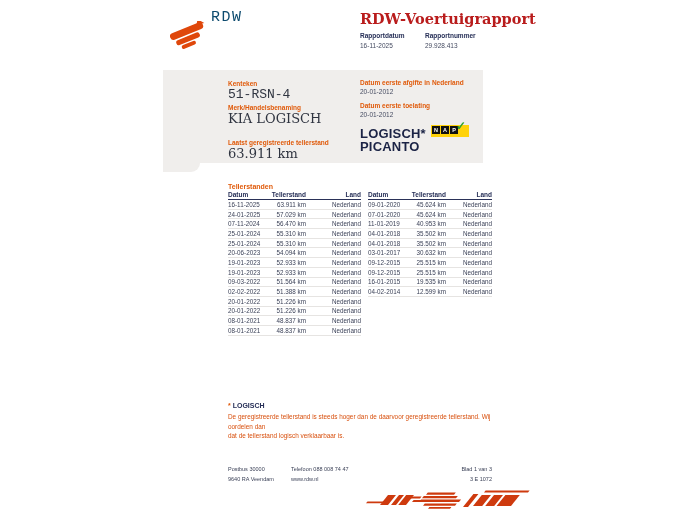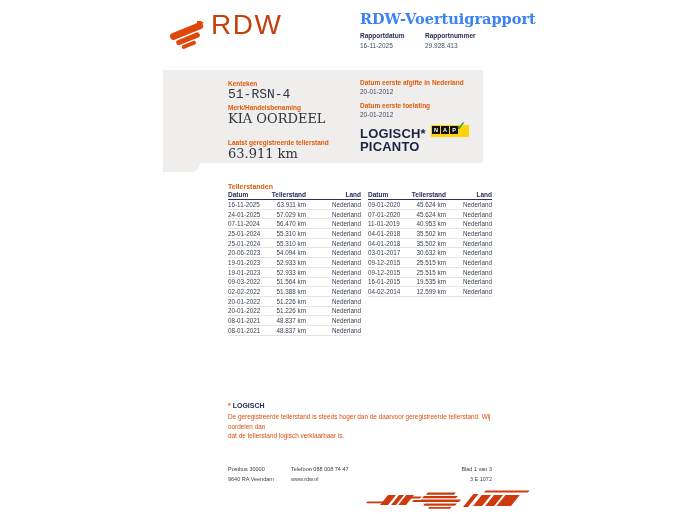--- a/index.html
+++ b/index.html
@@ -4,22 +4,22 @@
 <style>
   * { margin:0; padding:0; box-sizing:border-box; }
   html,body { background:#fff; }
   .page {
     position:relative; width:685px; height:514px; background:#ffffff;
     font-family:"Liberation Sans", sans-serif; overflow:hidden;
   }
   .abs { position:absolute; }
 
   
-  .logo-text { font-family:Liberation Sans, sans-serif; font-size:28px; letter-spacing:1.5px; color:#c2410c; }
-  .doc-title { font-family:"DejaVu Serif", serif; font-size:14.5px; font-weight:bold; color:#3b82f6; }
+  .logo-text { font-family:Liberation Mono, monospace; font-size:15px; letter-spacing:1.5px; color:#0c4a6e; }
+  .doc-title { font-family:"DejaVu Serif", serif; font-size:14.5px; font-weight:bold; color:#b91c1c; }
   .meta-label { font-size:6.5px; font-weight:bold; color:#252e56; }
   .meta-value { font-size:6.5px; color:#454b61; margin-top:3px; }
 
   
   .panel { background:#f0eeec; }
   .panel-tab { background:#f0eeec; border-radius:0 0 9px 0; }
   .lbl { font-size:6.5px; font-weight:bold; color:#e05a0a; }
   .val-serif { font-family:"DejaVu Serif", serif; font-size:13px; color:#2f3440; }
   .val-sm { font-size:6.5px; color:#454b61; }
   .oordeel { font-size:13px; font-weight:bold; color:#1b2345; letter-spacing:0.2px; }
@@ -78,21 +78,21 @@
     <div class="meta-value">29.928.413</div>
   </div>
 
   <div class="abs panel" style="left:163px; top:70px; width:320px; height:93px;"></div>
   <div class="abs panel-tab" style="left:163px; top:163px; width:37px; height:9px;"></div>
 
   <div class="abs lbl" style="left:228px; top:80px;">Kenteken</div>
   <div class="abs val-serif" style="left:228px; top:87px;font-family:Liberation Mono, monospace;">51-RSN-4</div>
 
   <div class="abs lbl" style="left:228px; top:104px;">Merk/Handelsbenaming</div>
-  <div class="abs val-serif" style="left:228px; top:111px;">KIA OORDEEL</div>
+  <div class="abs val-serif" style="left:228px; top:111px;">KIA LOGISCH</div>
 
   <div class="abs lbl" style="left:228px; top:139px;">Laatst geregistreerde tellerstand</div>
   <div class="abs val-serif" style="left:228px; top:146px;">63.911 km</div>
 
   <div class="abs lbl" style="left:360px; top:79px;">Datum eerste afgifte in Nederland</div>
   <div class="abs val-sm" style="left:360px; top:88px;">20-01-2012</div>
 
   <div class="abs lbl" style="left:360px; top:102px;">Datum eerste toelating</div>
   <div class="abs val-sm" style="left:360px; top:111px;">20-01-2012</div>
 

